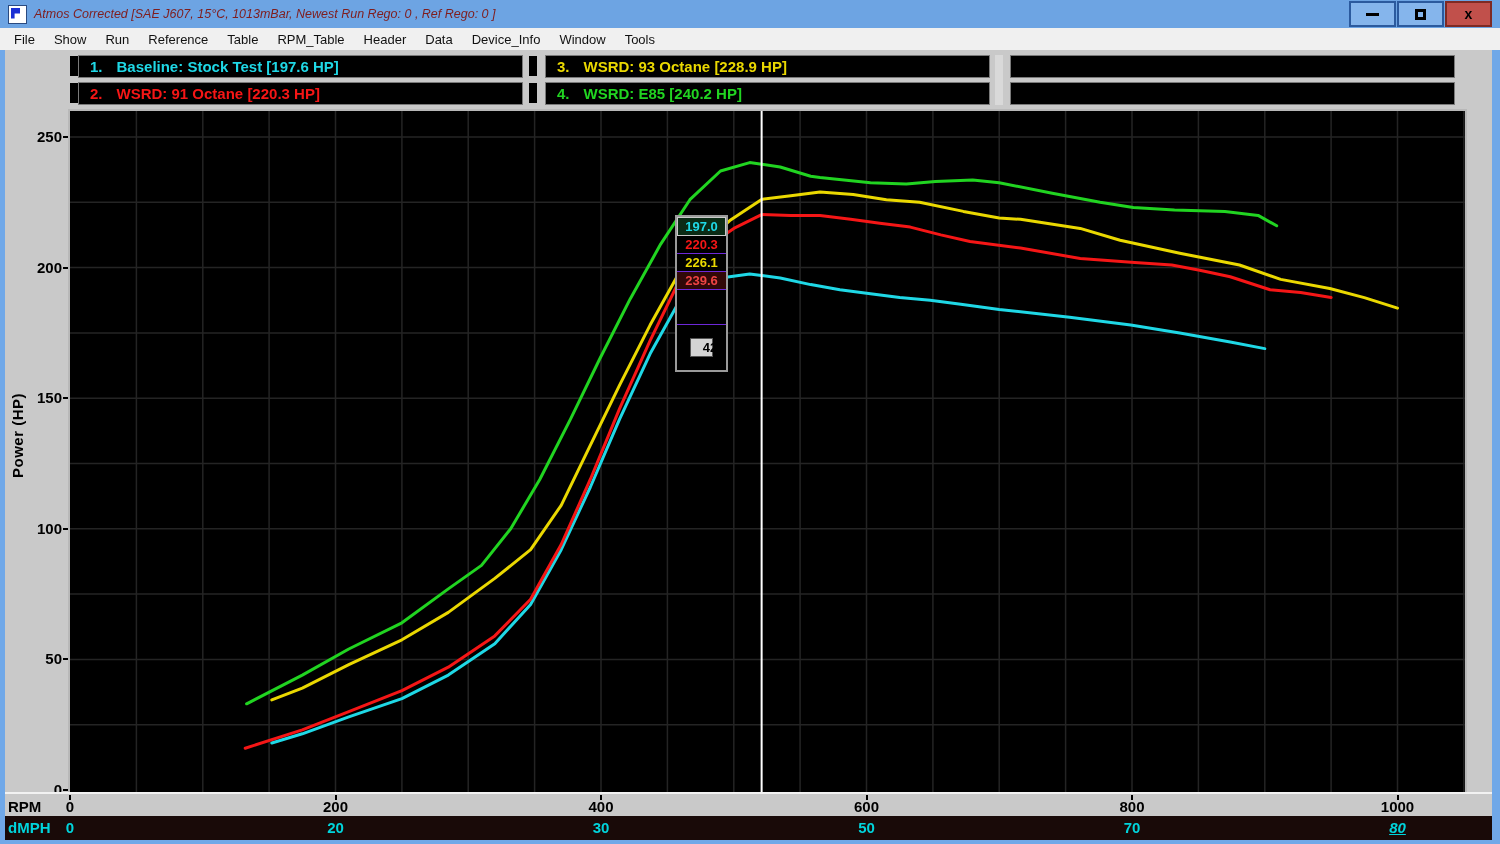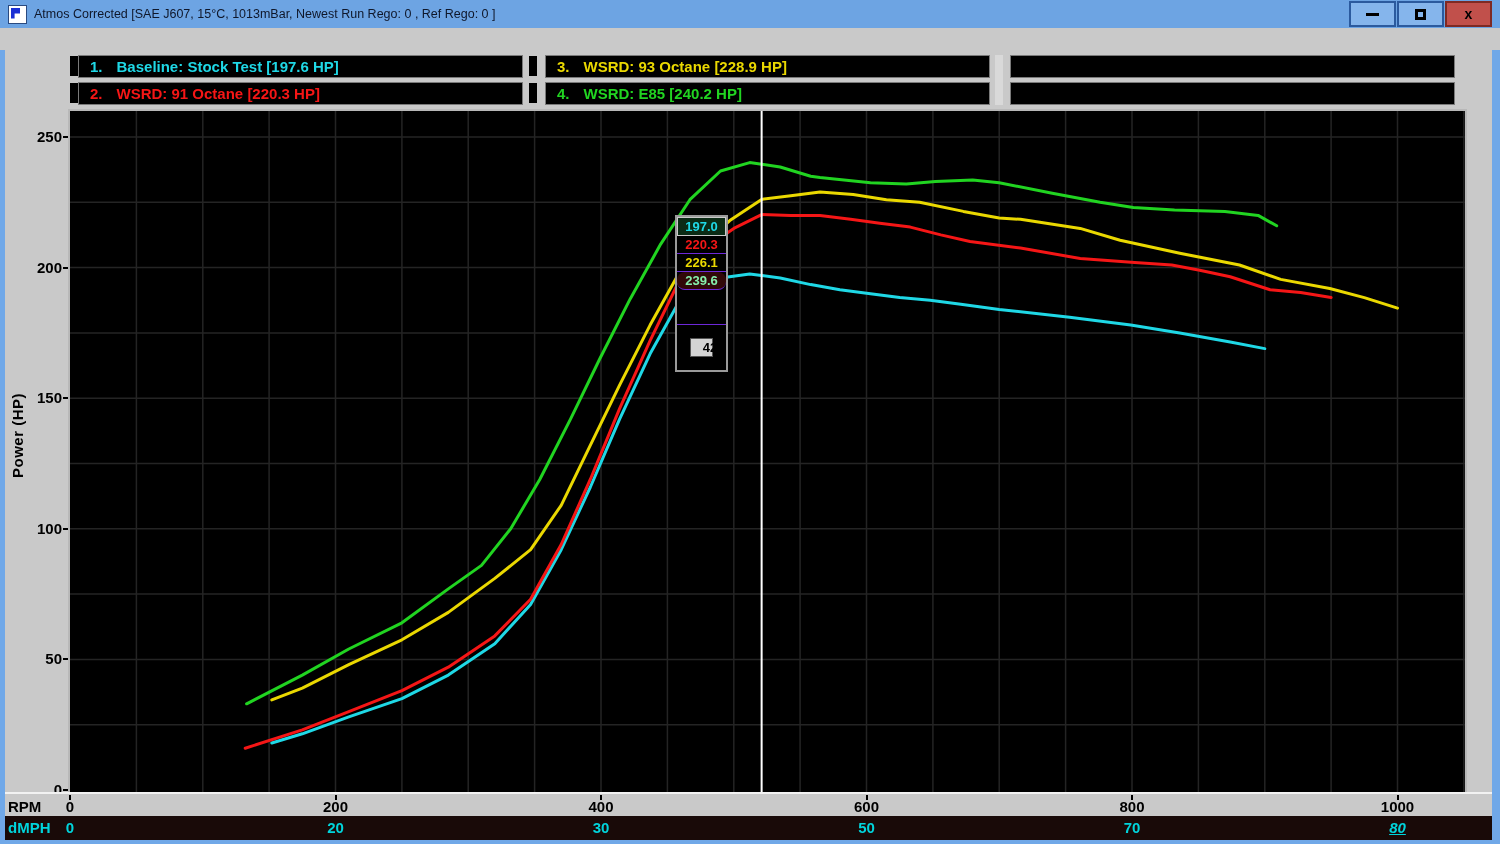--- a/index.html
+++ b/index.html
@@ -5,21 +5,21 @@
   html,body{margin:0;padding:0;background:#222;}
   .stage{position:relative;width:1500px;height:844px;overflow:hidden;
          font-family:"Liberation Sans",sans-serif;background:#c9c9c9;}
   
   .titlebar{position:absolute;left:0;top:0;width:1500px;height:28px;background:#6da4e3;
             display:flex;align-items:center;}
   .appicon{width:17px;height:17px;margin-left:8px;margin-right:7px;background:#fff;
            position:relative;border:1px solid #2a4a80;}
   .appicon .flag{position:absolute;left:2px;top:2px;width:9px;height:11px;background:#1b2fd4;
                  clip-path:polygon(0 0,100% 0,100% 55%,40% 55%,40% 100%,0 100%);}
-  .title-text{font-size:12.5px;color:#0f172a;}
+  .title-text{font-size:12.5px;color:#7f1d1d;font-style:italic;}
   .winbtns{position:absolute;right:8px;top:1px;display:flex;}
   .winbtn{width:47px;height:26px;margin-left:1px;background:#85b5ec;border:2px solid #2b5a9e;
           box-sizing:border-box;display:flex;align-items:center;justify-content:center;cursor:pointer;}
   .winbtn.close{background:#c1504b;border-color:#7e2a24;}
   .glyph-min{width:13px;height:3px;background:#000;}
   .glyph-max{width:11px;height:11px;border:3px solid #000;box-sizing:border-box;}
   .glyph-x{font-size:14px;font-weight:bold;color:#000;line-height:1;}
   
   .menubar{position:absolute;left:0;top:28px;width:1500px;height:22px;background:#f0f0f0;
            display:flex;align-items:center;padding-left:14px;box-sizing:border-box;}
@@ -79,20 +79,33 @@
         </div>
       <div class="winbtn">
           <div class="glyph-max"></div>
         </div>
       <div class="winbtn close">
           <div class="glyph-x">x</div>
         </div>
     </div>
   </div>
 
+  <div class="menubar" id="menubar">
+      <span class="menu-item">File</span>
+      <span class="menu-item">Show</span>
+      <span class="menu-item">Run</span>
+      <span class="menu-item">Reference</span>
+      <span class="menu-item">Table</span>
+      <span class="menu-item">RPM_Table</span>
+      <span class="menu-item">Header</span>
+      <span class="menu-item">Data</span>
+      <span class="menu-item">Device_Info</span>
+      <span class="menu-item">Window</span>
+      <span class="menu-item">Tools</span>
+    </div>
 
   <div class="strip-left"></div>
   <div class="strip-right"></div>
 
   <div class="mini-block" style="left:70px;top:56px;"></div>
   <div class="mini-block" style="left:70px;top:83px;"></div>
   <div class="mini-block" style="left:529px;top:56px;"></div>
   <div class="mini-block" style="left:529px;top:83px;"></div>
   <div class="mini-block lt" style="left:995px;top:55px;"></div>
 
@@ -139,21 +152,21 @@
         <polyline points="201.8,588.9 232.3,577.1 278.8,553.6 331.9,528.8 378.3,501.4 424.8,467.4 460.6,438.7 491.2,394.3 520.4,334.2 549.6,274.1 580.1,214.1 610.6,159.2 630.6,135.7 659.8,109.6 691.6,88.4 720.8,84.8 750.0,81.1 783.2,83.5 816.4,88.7 849.6,91.3 893.4,100.4 929.2,107.0 950.5,108.3 1010.2,117.4 1050.1,129.2 1109.8,142.2 1169.5,154.0 1210.7,168.4 1259.8,177.5 1294.3,186.6 1327.5,197.1" fill="none" stroke="#ead800" stroke-width="3" stroke-linejoin="round" stroke-linecap="round"></polyline>
         <polyline points="176.6,592.8 232.3,564.1 278.8,538.0 331.9,511.8 378.3,477.9 411.5,454.4 440.7,417.8 469.9,368.2 500.5,308.1 529.7,248.0 560.2,187.9 590.7,133.1 619.9,88.7 650.5,60.0 679.7,51.6 691.6,53.2 710.2,56.0 740.7,65.2 750.0,66.5 800.5,71.7 836.3,73.0 865.5,70.4 902.7,69.1 929.2,71.7 982.3,82.2 1030.1,91.3 1063.3,96.5 1104.5,99.1 1154.9,100.4 1188.1,104.4 1206.7,114.8" fill="none" stroke="#21d421" stroke-width="3" stroke-linejoin="round" stroke-linecap="round"></polyline>
         <line x1="691.6274999999999" x2="691.6274999999999" y1="0" y2="681" stroke="#ffffff" stroke-width="2"></line>
       </svg>
   </div>
 
   <div class="databox">
     <div class="dcell first" style="color: rgb(31, 216, 230); background: rgb(11, 43, 21);">197.0</div>
     <div class="dcell" style="color: rgb(245, 22, 22); background: rgb(0, 0, 0);">220.3</div>
     <div class="dcell" style="color: rgb(234, 216, 0); background: rgb(0, 0, 0);">226.1</div>
-    <div class="dcell" style="color: #86efac; background: rgb(49, 8, 8); border-radius: 8px;">239.6</div>
+    <div class="dcell" style="color: #ef4444; background: rgb(49, 8, 8);">239.6</div>
     <div class="dcell spacer"></div>
     <div class="dcell bottom">42</div>
   </div>
 
   <div class="rpm-strip">
     <div class="rpm-name">RPM</div>
     <div id="rpmticks">
         <div class="xtick-mark" style="left: 64px;"></div>
         <div class="xtick-label" style="left: 35px;">0</div>
         <div class="xtick-mark" style="left: 329.5px;"></div>

